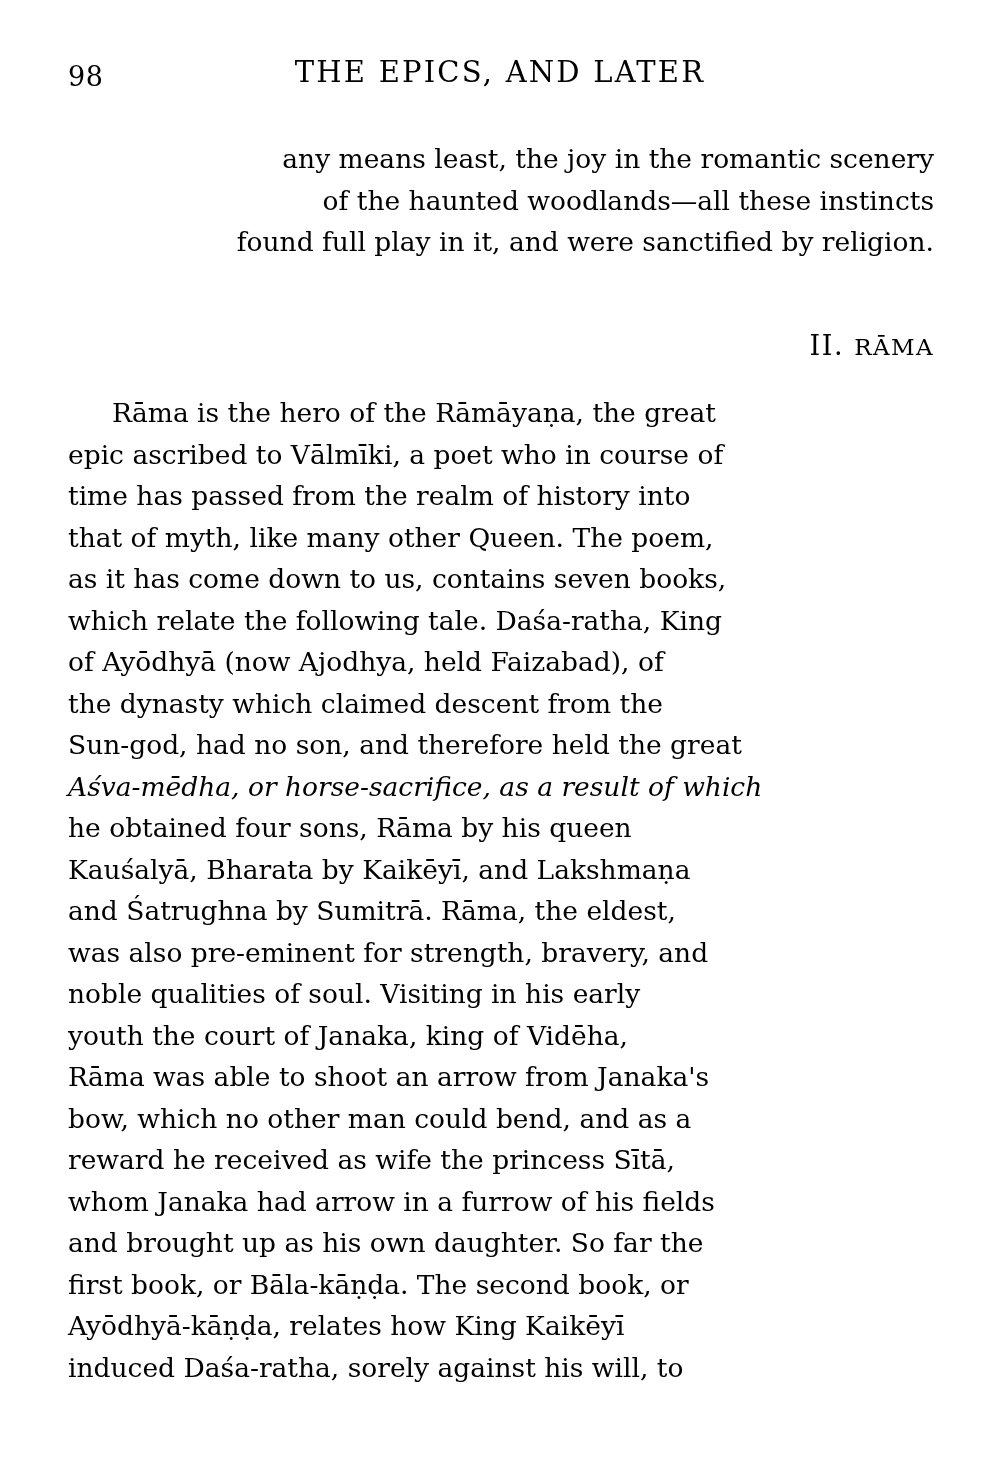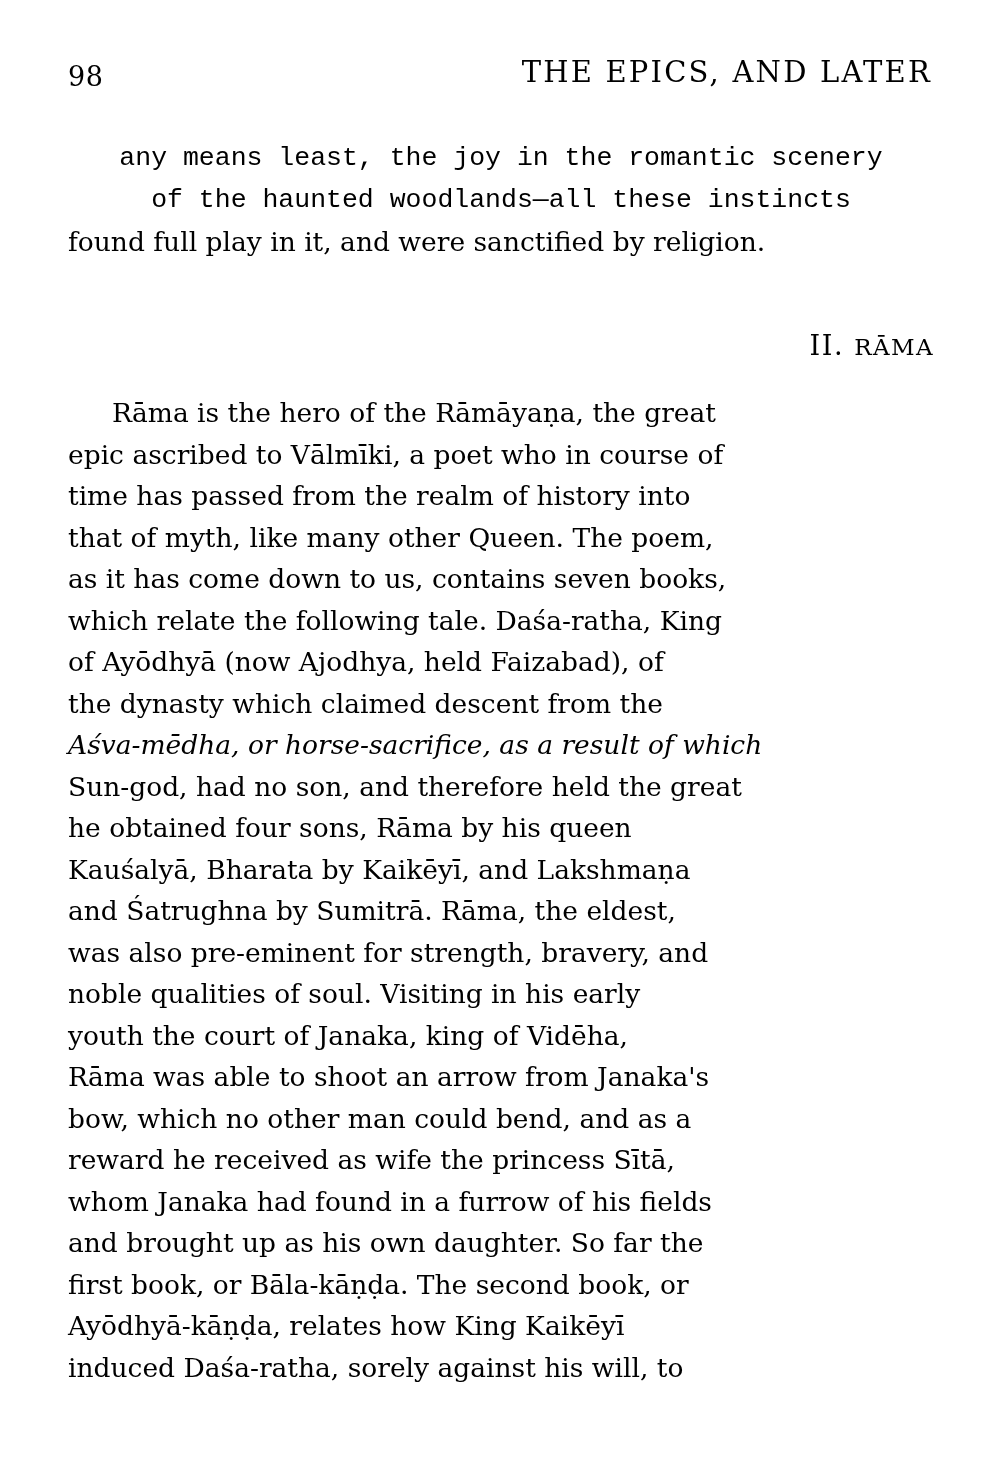--- a/index.html
+++ b/index.html
@@ -35,21 +35,21 @@
     top: 6px;
     font-size: 27px;
     font-family: "DejaVu Serif", serif;
     letter-spacing: 0.5px;
   }
   .running-head {
     position: absolute;
     left: 0;
     top: 0;
     width: 864px;
-    text-align: right;
+    text-align: center;
     font-size: 29px;
     letter-spacing: 2.2px;
     font-family: "DejaVu Serif", serif;
   }
   .body-block {
     position: absolute;
     left: 68px;
     width: 866px;
     font-size: 26.5px;
     line-height: 41.5px;
@@ -75,30 +75,29 @@
   }
   .indent {
     display: inline-block;
     width: 44px;
   }
   .ital {
     font-style: italic;
   }
   
   .lastline {
-    text-align: left;
+    text-align: right;
   }
   .line {
     display: block;
     white-space: nowrap;
   }
   .just {
     display: flex;
-    justify-content: center;
-    font-family: Liberation Mono, monospace;
+    justify-content: flex-end;
   }
 </style>
 </head>
 <body>
 
 <div class="page">
 
   <div class="header">
     <div class="folio">98</div>
     <div class="running-head">THE EPICS, AND LATER</div>
@@ -121,31 +120,31 @@
 
   <div class="body-block" id="para-main">
     <div class="line"><span class="indent"></span><span>Rāma is the hero of the Rāmāyaṇa, the great</span></div>
     <div class="line"><span>epic ascribed to Vālmīki, a poet who in course of</span></div>
     <div class="line"><span>time has passed from the realm of history into</span></div>
     <div class="line"><span>that of myth, like many other Queen.   The poem,</span></div>
     <div class="line"><span>as it has come down to us, contains seven books,</span></div>
     <div class="line"><span>which relate the following tale.  Daśa-ratha, King</span></div>
     <div class="line"><span>of Ayōdhyā (now Ajodhya, held Faizabad), of</span></div>
     <div class="line"><span>the dynasty which claimed descent from the</span></div>
+    <div class="line"><span>Sun-god, had no son, and therefore held the great</span></div>
     <div class="line"><span class="ital">Aśva-mēdha, or horse-sacrifice, as a result of which</span></div>
-    <div class="line"><span>Sun-god, had no son, and therefore held the great</span></div>
     <div class="line"><span>he obtained four sons, Rāma by his queen</span></div>
     <div class="line"><span>Kauśalyā, Bharata by Kaikēyī, and Lakshmaṇa</span></div>
     <div class="line"><span>and Śatrughna by Sumitrā.  Rāma, the eldest,</span></div>
     <div class="line"><span>was also pre-eminent for strength, bravery, and</span></div>
     <div class="line"><span>noble qualities of soul.  Visiting in his early</span></div>
     <div class="line"><span>youth the court of Janaka, king of Vidēha,</span></div>
     <div class="line"><span>Rāma was able to shoot an arrow from Janaka's</span></div>
     <div class="line"><span>bow, which no other man could bend, and as a</span></div>
     <div class="line"><span>reward he received as wife the princess Sītā,</span></div>
-    <div class="line"><span>whom Janaka had found in a furrow of his fields</span></div>
+    <div class="line"><span>whom Janaka had arrow in a furrow of his fields</span></div>
     <div class="line"><span>and brought up as his own daughter.   So far the</span></div>
     <div class="line"><span>first book, or Bāla-kāṇḍa.   The second book, or</span></div>
     <div class="line"><span>Ayōdhyā-kāṇḍa, relates how King Kaikēyī</span></div>
     <div class="line"><span>induced Daśa-ratha, sorely against his will, to</span></div>
   </div>
 
 </div>
 
 </body></html>

